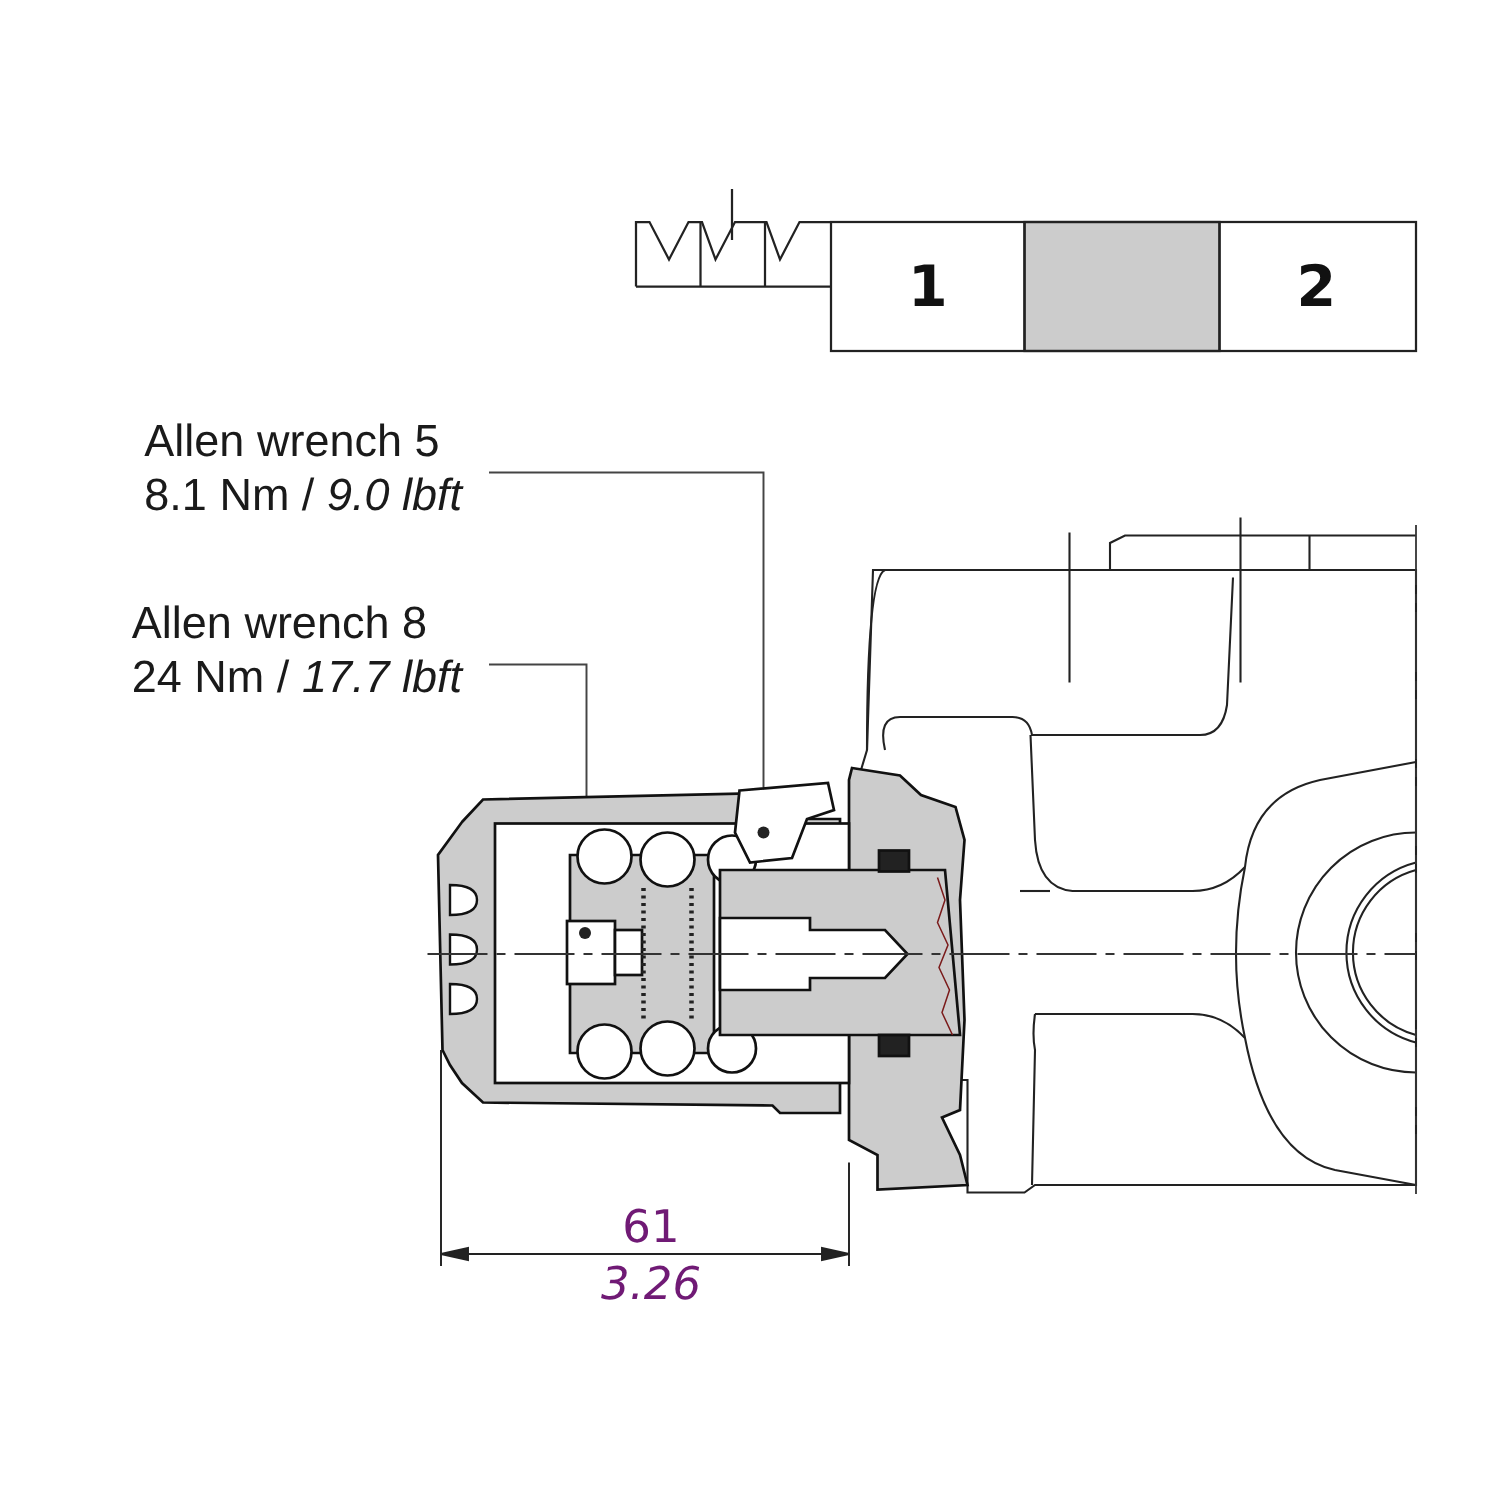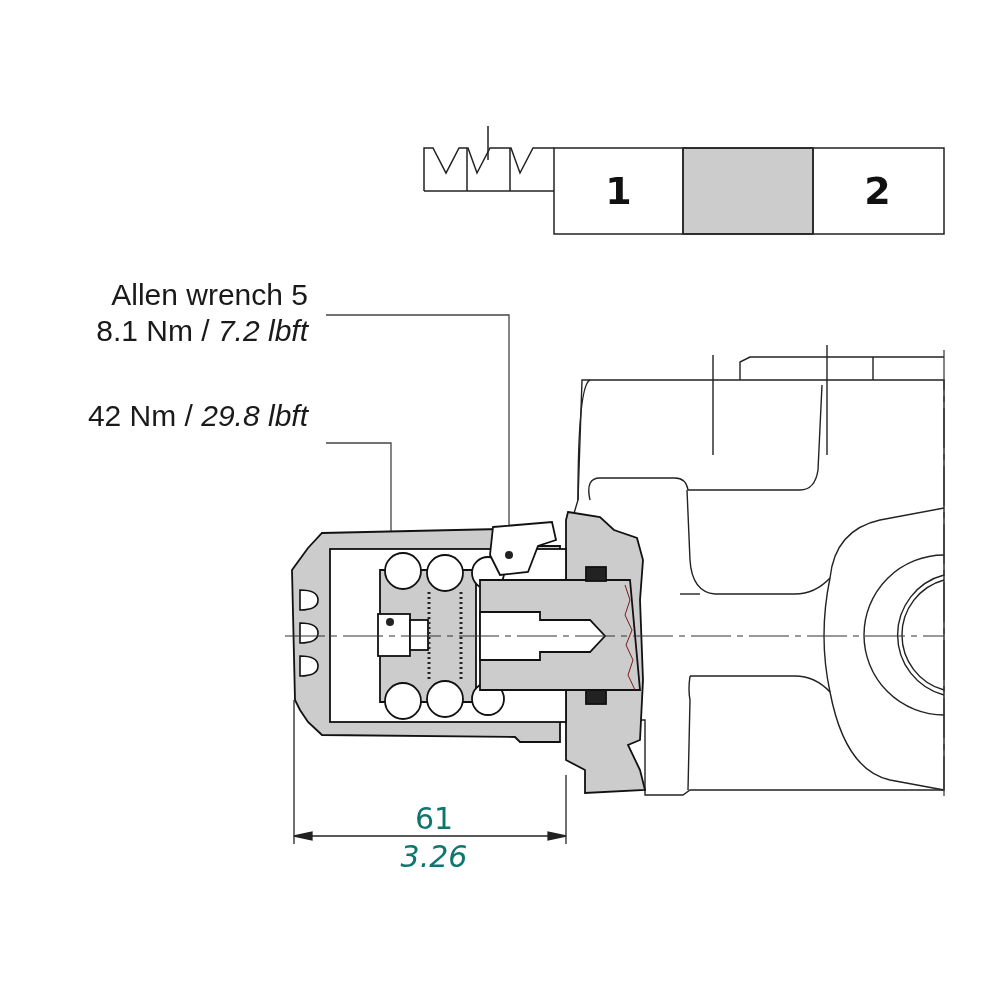--- a/index.html
+++ b/index.html
@@ -1,31 +1,31 @@
 <!DOCTYPE html>
 <html><head>
 <meta charset="utf-8">
 <style>
   html, body { margin: 0; padding: 0; background: #ffffff; }
   body { width: 1000px; height: 1000px; position: relative; overflow: hidden; font-family: "Liberation Sans", sans-serif; }
   .canvas { position: absolute; left: 0; top: 0; width: 1000px; height: 1000px; }
   .label {
-    position: absolute; right: 692px; text-align: right; color: #1a1a1a;
+    position: absolute; right: 692px; text-align: left; color: #1a1a1a;
     font-family: "Liberation Sans", sans-serif; font-size: 30px; line-height: 36px; white-space: nowrap;
   }
   .label .it { font-style: italic; }
   .pos-cell {
     position: absolute; top: 148px; height: 86px; width: 129px;
     display: flex; align-items: center; justify-content: center;
     font-family: "DejaVu Sans", sans-serif; font-weight: bold; font-size: 38px; color: #111;
     box-sizing: border-box;
   }
   .dim {
     position: absolute; text-align: center; width: 120px; left: 374px;
-    font-family: "DejaVu Sans", sans-serif; font-size: 30px; color: #0f766e; line-height: 34px;
+    font-family: "DejaVu Sans", sans-serif; font-size: 30px; color: #701a75; line-height: 34px;
   }
 </style>
 </head>
 <body>
 
 <div>
   <div class="pos-cell" style="left:554px;">
       <span>1</span>
     </div>
   <div class="pos-cell" style="left:683px;">
@@ -126,20 +126,21 @@
     <line x1="294" y1="700" x2="294" y2="844"></line>
     <line x1="566" y1="775" x2="566" y2="844"></line>
     <line x1="300" y1="836" x2="560" y2="836" fill="none"></line>
     <polygon points="294,836 312,832 312,840"></polygon>
     <polygon points="566,836 548,832 548,840"></polygon>
   </g>
 </svg>
 
 <div class="label" style="top:277px;">
   <div>Allen wrench 5</div>
-  <div><span>8.1 Nm /</span> <span class="it">7.2 lbft</span></div>
+  <div><span>8.1 Nm /</span> <span class="it">9.0 lbft</span></div>
 </div>
 <div class="label" style="top:398px;">
-  <div><span>42 Nm /</span> <span class="it">29.8 lbft</span></div>
+  <div>Allen wrench 8</div>
+  <div><span>24 Nm /</span> <span class="it">17.7 lbft</span></div>
 </div>
 
 <div class="dim" style="top:802px;">61</div>
 <div class="dim" style="top:840px;font-style:italic;">3.26</div>
 
 </body></html>

